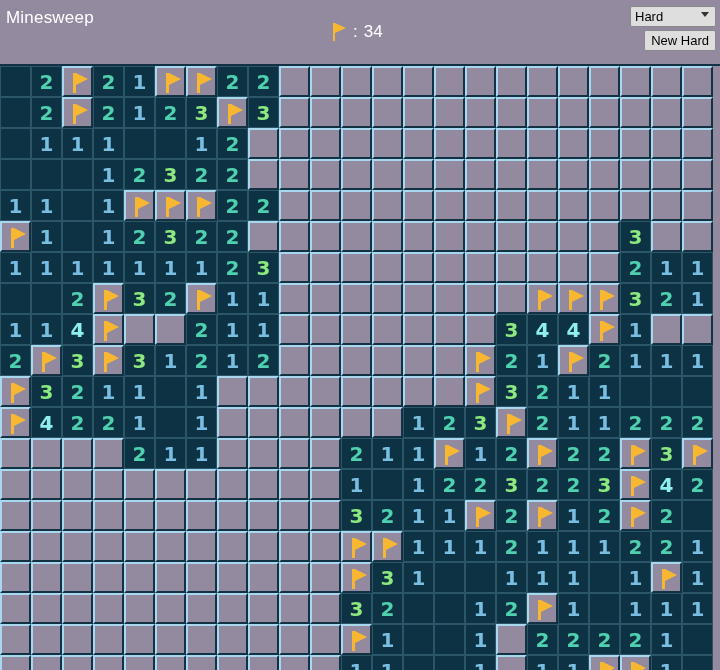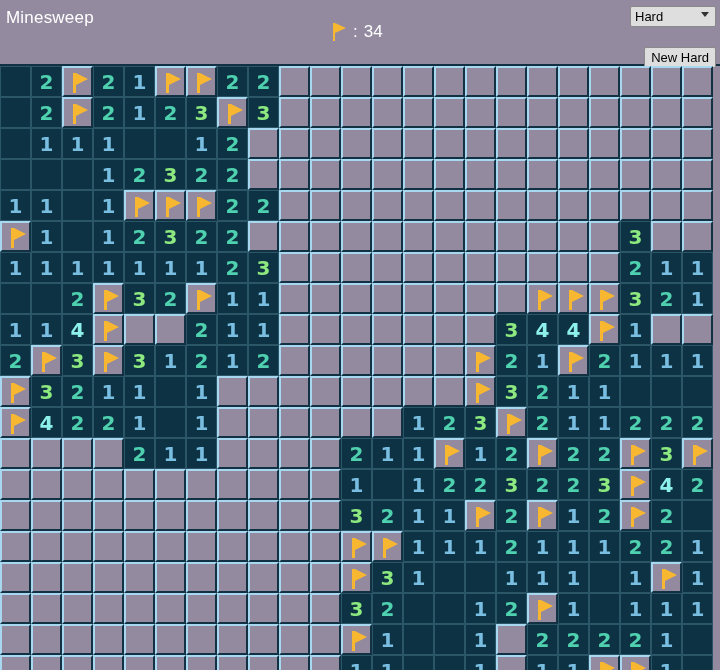--- a/index.html
+++ b/index.html
@@ -33,21 +33,21 @@
   .flagglyph .cloth{
     position:absolute;left:3px;top:1px;width:0;height:0;
     border-left:11px solid #f7b731;
     border-top:5px solid transparent;
     border-bottom:5px solid transparent;
   }
   #counter .cnt{font-size:17px;color:#fff;}
 
   #controls{
     position:absolute;right:4px;top:6px;
-    display:flex;flex-direction:column;align-items:flex-end;gap:20px;
+    display:flex;flex-direction:column;align-items:flex-end;gap:3px;
   }
   #difficulty{
     font-family:"Liberation Sans",sans-serif;
     font-size:13px;
     width:86px;height:21px;
     padding:1px 2px 1px 4px;
     background:#dedede;
     border:1px solid #8a8a8a;
     border-radius:2px;
     color:#000;

